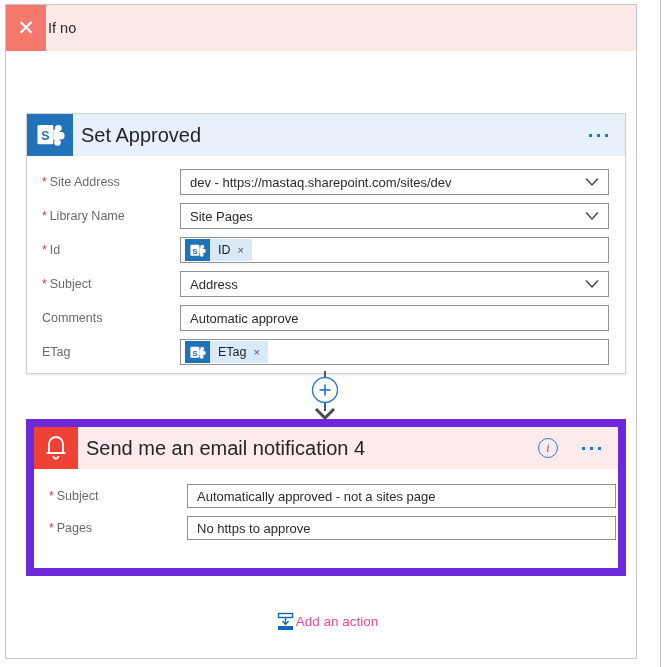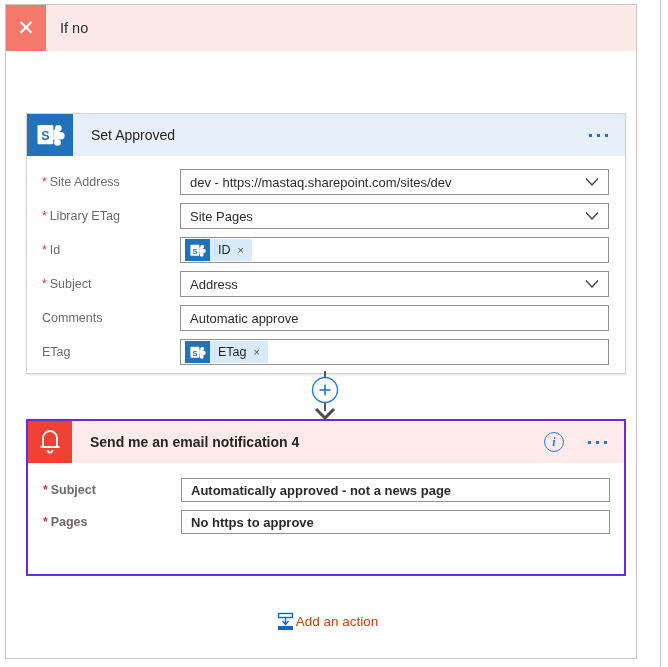--- a/index.html
+++ b/index.html
@@ -7,36 +7,36 @@
   body { font-family:"Liberation Sans","DejaVu Sans",sans-serif; }
   .canvas { position:relative; width:668px; height:667px; background:#fff; overflow:hidden; }
 
   
   .branch-box { position:absolute; left:5px; top:4px; width:632px; height:655px;
     border:1px solid #c6c6c6; background:#fff; }
   .branch-header { display:flex; height:46px; }
   .close-btn { width:40px; height:46px; background:#f4786b; color:#fff; display:flex;
     align-items:center; justify-content:center; font-size:21px; font-weight:100; cursor:pointer; }
   .branch-title-bar { flex:1; background:#fbe9e7; display:flex; align-items:center;
-    padding-left:14px; font-size:14.5px; color:#2b2b2b; }
+    padding-left:2px; font-size:14.5px; color:#2b2b2b; }
 
   .right-edge-line { position:absolute; left:660px; top:0; width:1px; height:667px; background:#c0c0c0; }
 
   
   .card { position:absolute; left:20px; width:600px; background:#fff; }
   .card1 { top:108px; height:261px; border:1px solid #d2d2d2; box-shadow:0 1px 2px rgba(0,0,0,.12); }
-  .card2 { top:414px; height:157px; border:2px solid #6d28d9;font-weight:bold; }
+  .card2 { top:414px; height:157px; border:8px solid #6d28d9; }
 
   .card-header { display:flex; align-items:stretch; height:42px; }
   .card1 .card-header { background:#e7f0f8; }
   .card2 .card-header { background:#fcebea; }
   .icon-box { width:46px; display:flex; align-items:center; justify-content:center; }
   .icon-box.sp { background:#2272b9; }
   .icon-box.bell { width:44px; background:#ef4134; }
-  .card-title { display:flex; align-items:center; padding-left:18px; font-size:14px; color:#252525; }
+  .card-title { display:flex; align-items:center; padding-left:8px; font-size:20px; color:#252525; }
   .header-right { margin-left:auto; display:flex; align-items:center; gap:24px; padding-right:17px; }
   .menu-dots { display:flex; gap:5px; cursor:pointer; }
   .menu-dots i { width:3px; height:3px; background:#1d74d1; display:block; }
   .info-circle { width:20px; height:20px; border:1.6px solid #2b7bd3; border-radius:50%;
     color:#2b7bd3; font-size:12px; font-style:italic; font-family:"Liberation Serif",serif;
     display:flex; align-items:center; justify-content:center; cursor:pointer; }
 
   
   .fields1 { padding-top:9px; }
   .fields2 { padding-top:11px; }
@@ -57,21 +57,21 @@
   .token-body { background:#d8e9f8; display:flex; align-items:center; gap:7px; padding:0 8px;
     font-size:12.5px; color:#1f1f1f; }
   .token-x { font-size:11px; color:#4f4f4f; cursor:pointer; }
 
   
   .connector { position:absolute; left:297px; top:366px; }
 
   
   .add-action-row { position:absolute; left:5px; top:607px; width:632px;
     display:flex; justify-content:center; }
-  .add-action { display:flex; align-items:center; gap:1px; color:#c2410c; font-size:13.5px; cursor:pointer; }
+  .add-action { display:flex; align-items:center; gap:1px; color:#ec4899; font-size:13.5px; cursor:pointer; }
 </style>
 </head>
 <body>
 
 <div class="canvas">
 
   <div class="branch-box">
 
     <div class="branch-header">
       <div class="close-btn">
@@ -117,21 +117,21 @@
               <svg width="14" height="9" viewBox="0 0 14 9">
                   <polyline points="1,1 7,7.5 13,1" fill="none" stroke="#444" stroke-width="1.4"></polyline>
                 </svg>
             </span>
           </div>
         </div>
 
         <div class="frow">
           <div class="flabel">
             <span class="req">*</span>
-            <span>Library ETag</span>
+            <span>Library Name</span>
           </div>
           <div class="finput">
             <span>Site Pages</span>
             <span class="chev">
               <svg width="14" height="9" viewBox="0 0 14 9">
                   <polyline points="1,1 7,7.5 13,1" fill="none" stroke="#444" stroke-width="1.4"></polyline>
                 </svg>
             </span>
           </div>
         </div>
@@ -242,21 +242,21 @@
         </div>
       </div>
 
       <div class="fields2">
         <div class="frow">
           <div class="flabel">
             <span class="req">*</span>
             <span>Subject</span>
           </div>
           <div class="finput">
-            <span>Automatically approved - not a news page</span>
+            <span>Automatically approved - not a sites page</span>
           </div>
         </div>
         <div class="frow">
           <div class="flabel">
             <span class="req">*</span>
             <span>Pages</span>
           </div>
           <div class="finput">
             <span>No https to approve</span>
           </div>

